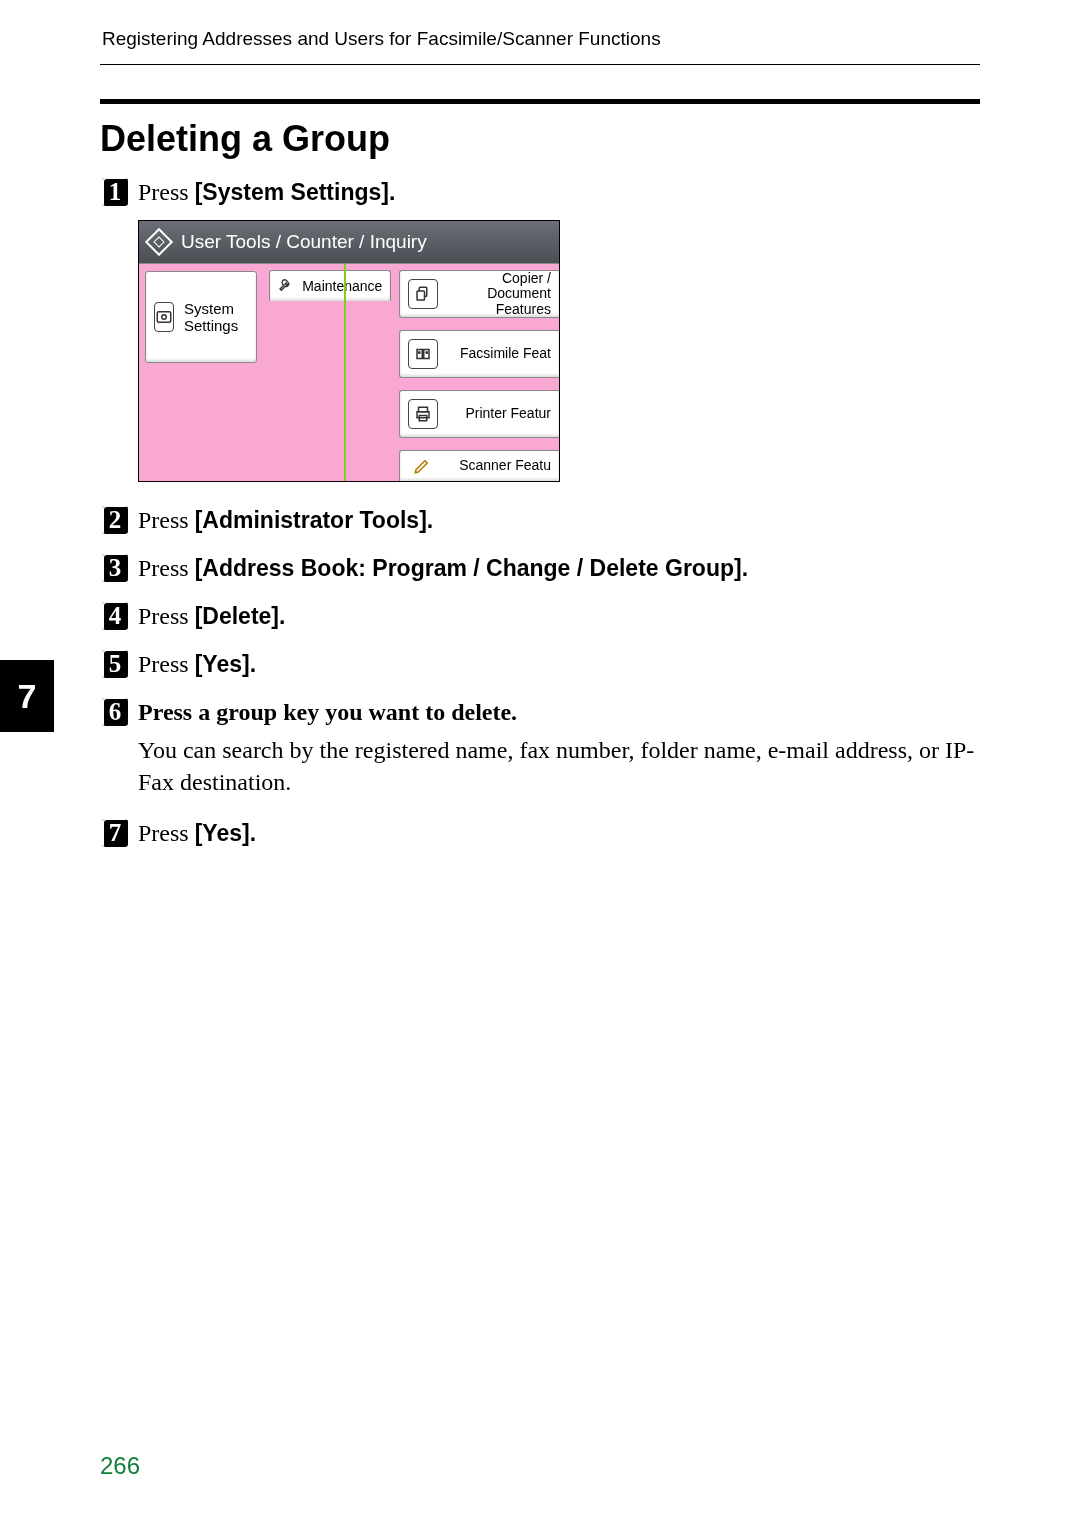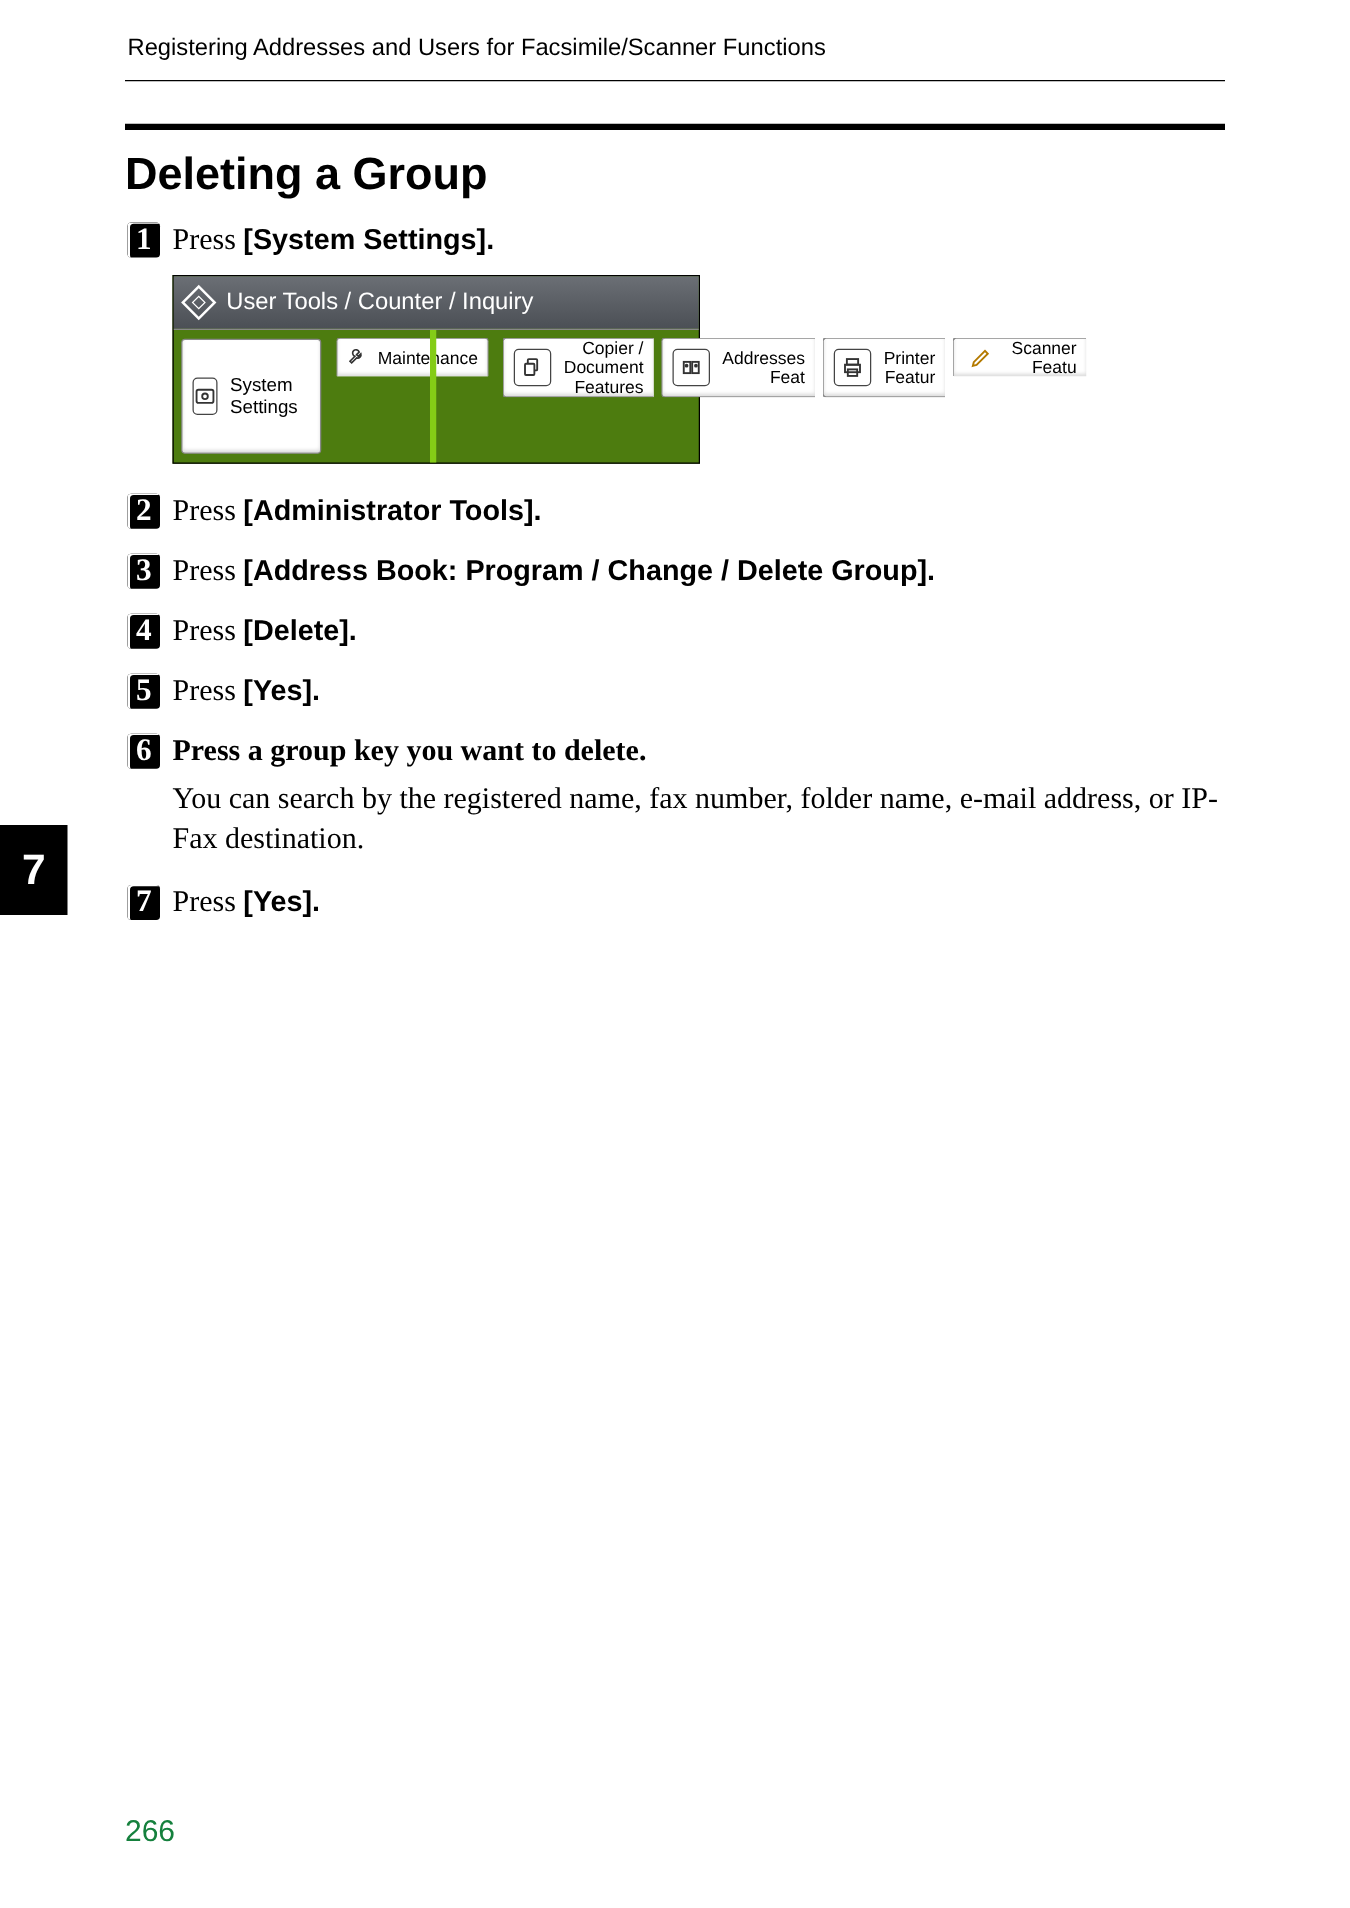--- a/index.html
+++ b/index.html
@@ -10,27 +10,27 @@
   .toprule{border:none;border-top:5px solid #000;margin:0;}
   h1{font-family:Helvetica,Arial,sans-serif;font-weight:bold;font-size:36px;margin:14px 0 18px 0;}
   .steps{margin-left:2px;}
   .step{margin:0 0 20px 0;}
   .stephead{display:flex;align-items:baseline;gap:10px;font-family:Georgia,"Times New Roman",serif;font-size:25px;}
   .num{display:inline-flex;width:26px;height:28px;background:#000;color:#fff;font-family:Georgia,"Times New Roman",serif;font-weight:bold;font-size:25px;align-items:center;justify-content:center;border-radius:3px;box-shadow:2px 1px 0 #fff inset,1px 1px 0 #fff;}
   .sb{font-weight:bold;font-family:Helvetica,Arial,sans-serif;font-size:23px;}
   .mix{font-size:24px;}
   .mix .serif{font-family:Georgia,"Times New Roman",serif;font-weight:normal;}
   .body{margin:8px 0 0 36px;font-size:24px;line-height:1.35;font-family:Georgia,"Times New Roman",serif;}
-  .screenshot{margin:14px 0 24px 36px;border:1.5px solid #000;width:420px;background:#4d7c0f;font-family:Helvetica,Arial,sans-serif;}
+  .screenshot{margin:14px 0 24px 36px;border:1.5px solid #000;width:420px;background:#f9a8d4;font-family:Helvetica,Arial,sans-serif;}
   .ss-title{background:linear-gradient(#6b6f75,#4b4f55);color:#fff;height:42px;display:flex;align-items:center;gap:12px;padding:0 10px;font-size:19px;font-weight:normal;}
   .ss-title .diamond{width:20px;height:20px;transform:rotate(45deg);border:2px solid #fff;box-sizing:border-box;position:relative;}
   .ss-title .diamond::after{content:"";position:absolute;inset:4px;border:1.5px solid #fff;}
   .ss-body{display:flex;border-top:1px solid #888;}
   .ss-left{width:205px;display:flex;}
-  .ss-right{flex:1;border-left:5px solid #84cc16;display:flex;flex-direction:row;padding-left:47px;}
+  .ss-right{flex:1;border-left:2px solid #84cc16;display:flex;flex-direction:column;padding-left:47px;}
   .ss-btn{margin:7px 6px;border:1px solid #888;background:#fff;height:68px;display:flex;align-items:center;gap:10px;padding:0 8px;font-size:15px;color:#000;border-radius:3px;box-shadow:inset 0 -2px 3px #ddd;}
   .ss-btn .ico{width:28px;height:28px;border:1.5px solid #444;border-radius:4px;display:flex;align-items:center;justify-content:center;}
   .ss-btn .ico svg{width:18px;height:18px;}
   .ss-right .ss-btn{justify-content:flex-start;font-size:14px;height:46px;margin:6px 0 6px 6px;border-right:none;border-radius:3px 0 0 3px;}
   .ss-right .label{flex:1;text-align:right;padding-right:0;line-height:1.1;}
   .ss-left .spacer{flex:1;}
   .ss-btn.maint{height:30px;margin:6px 6px 0 6px;border-bottom:none;border-radius:3px 3px 0 0;font-size:14px;justify-content:center;gap:8px;}
   .ss-right .ss-btn.last{height:30px;margin:6px 0 0 6px;border-bottom:none;border-radius:3px 0 0 0;}
   .tab{position:absolute;left:0;top:660px;width:54px;height:72px;background:#000;color:#fff;font-family:Helvetica,Arial,sans-serif;font-size:34px;font-weight:bold;display:flex;align-items:center;justify-content:center;}
   .pgnum{position:absolute;left:100px;top:1452px;font-family:Helvetica,Arial,sans-serif;font-size:24px;color:#15803d;}
@@ -92,21 +92,21 @@
             </div>
             <div class="ss-btn">
               <span class="ico">
                 <svg viewBox="0 0 24 24" fill="none" stroke="#333" stroke-width="2">
                     <rect x="4" y="6" width="7" height="12"></rect>
                     <rect x="13" y="6" width="7" height="12"></rect>
                     <circle cx="7" cy="10" r="1"></circle>
                     <circle cx="17" cy="10" r="1"></circle>
                   </svg>
               </span>
-              <span class="label">Addresses Feat</span>
+              <span class="label">Facsimile Feat</span>
             </div>
             <div class="ss-btn">
               <span class="ico">
                 <svg viewBox="0 0 24 24" fill="none" stroke="#333" stroke-width="2">
                     <rect x="6" y="3" width="12" height="6"></rect>
                     <rect x="4" y="9" width="16" height="8"></rect>
                     <rect x="7" y="14" width="10" height="7"></rect>
                   </svg>
               </span>
               <span class="label">Printer Featur</span>

